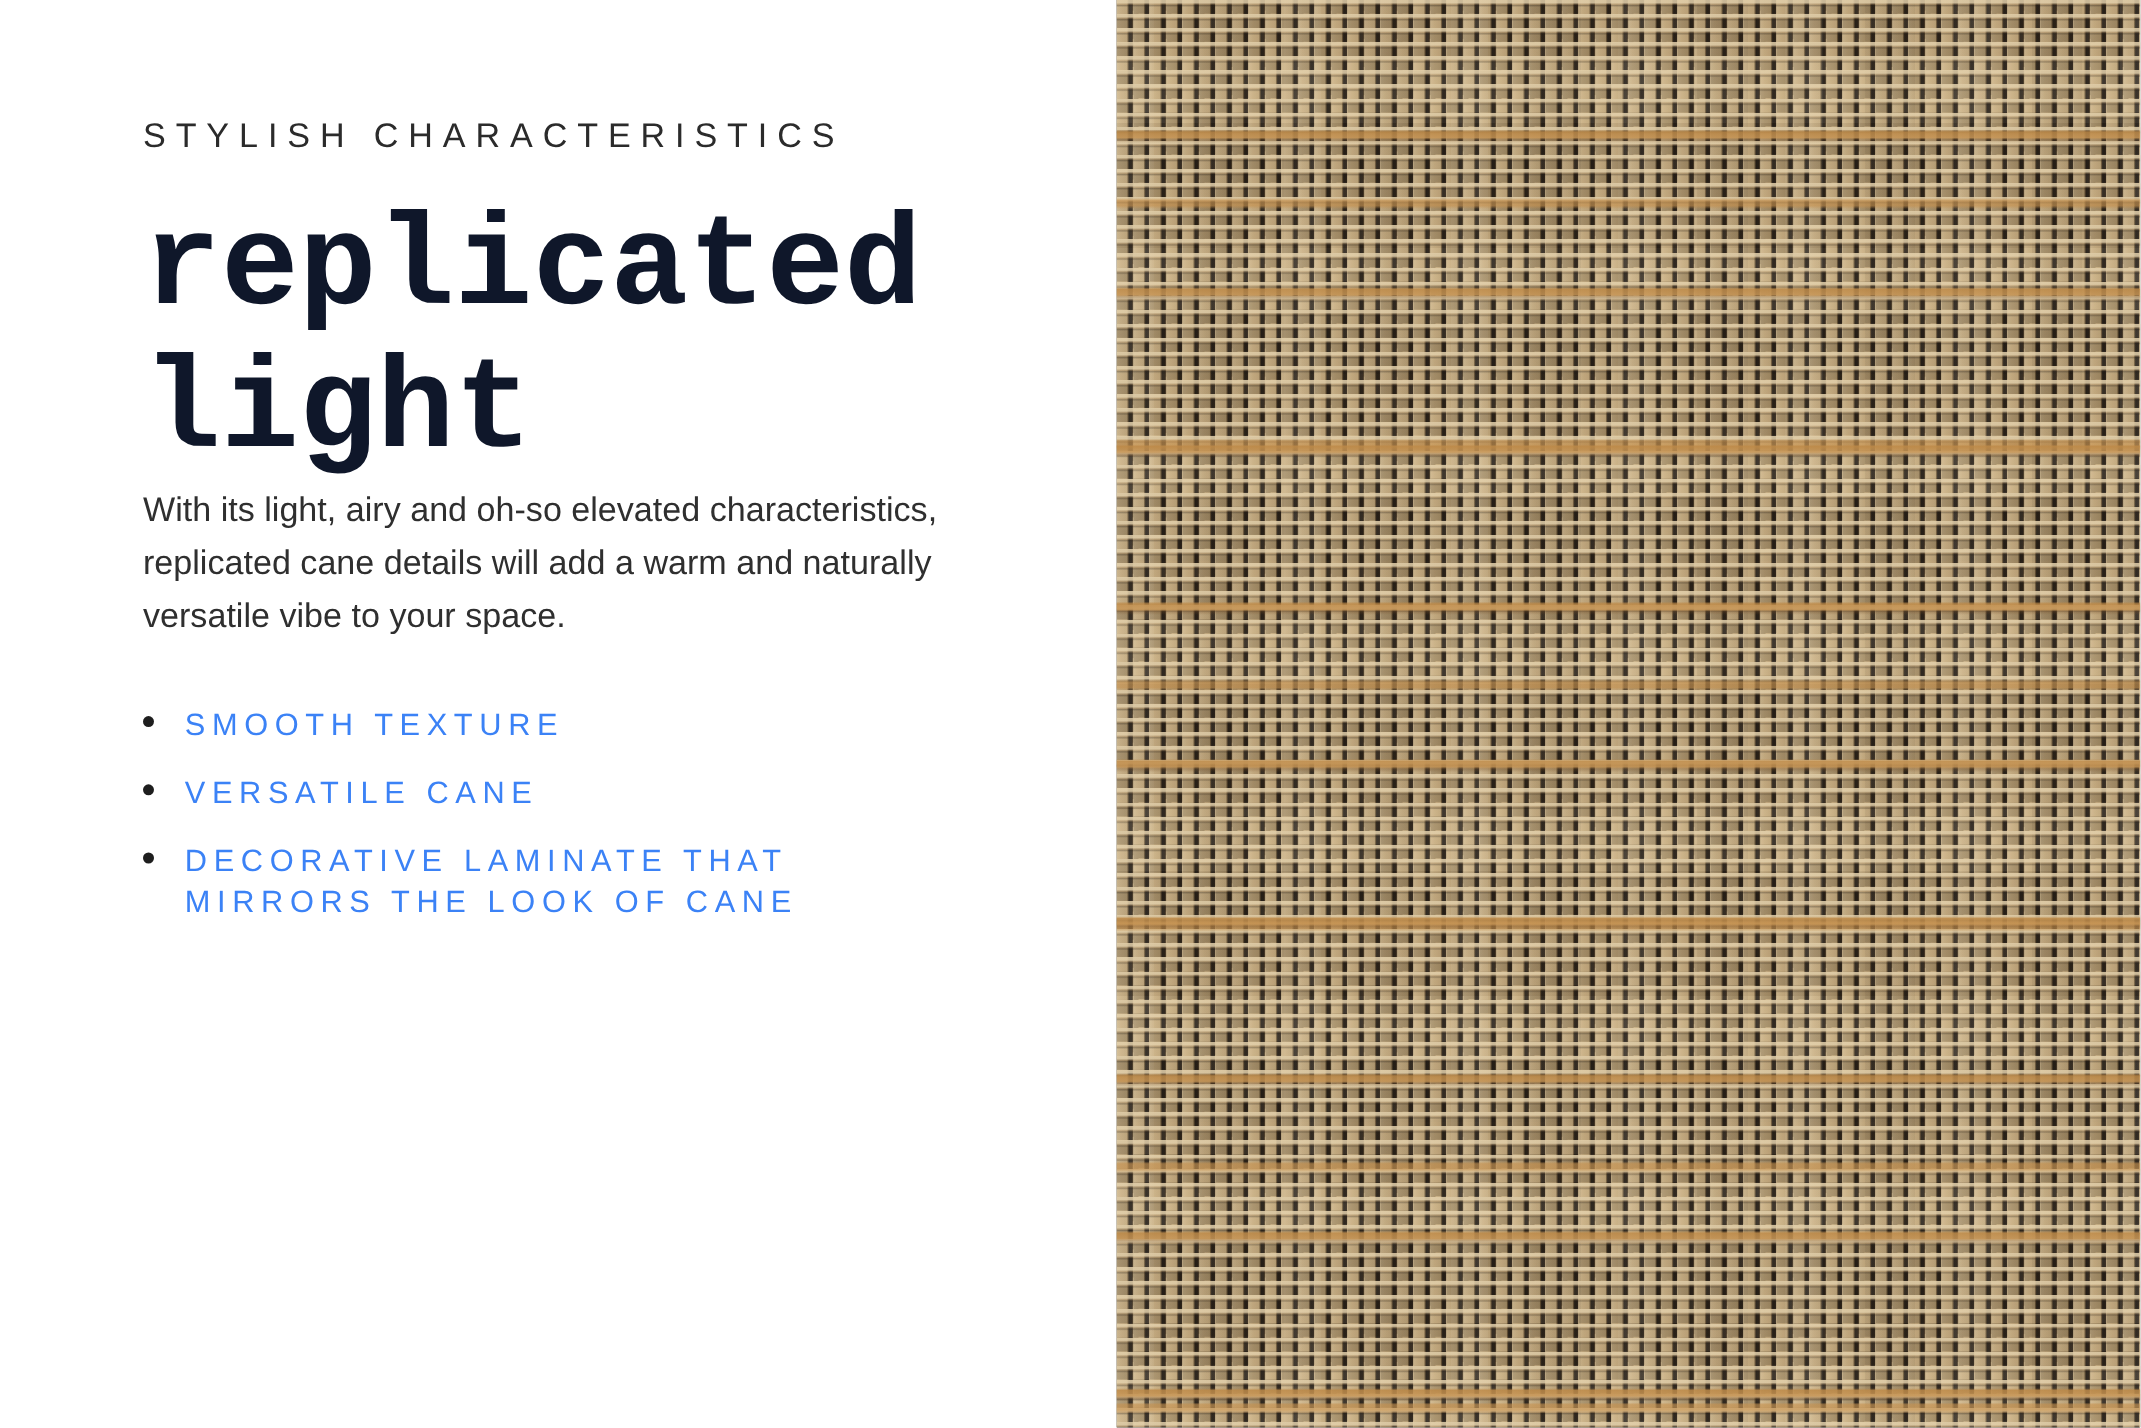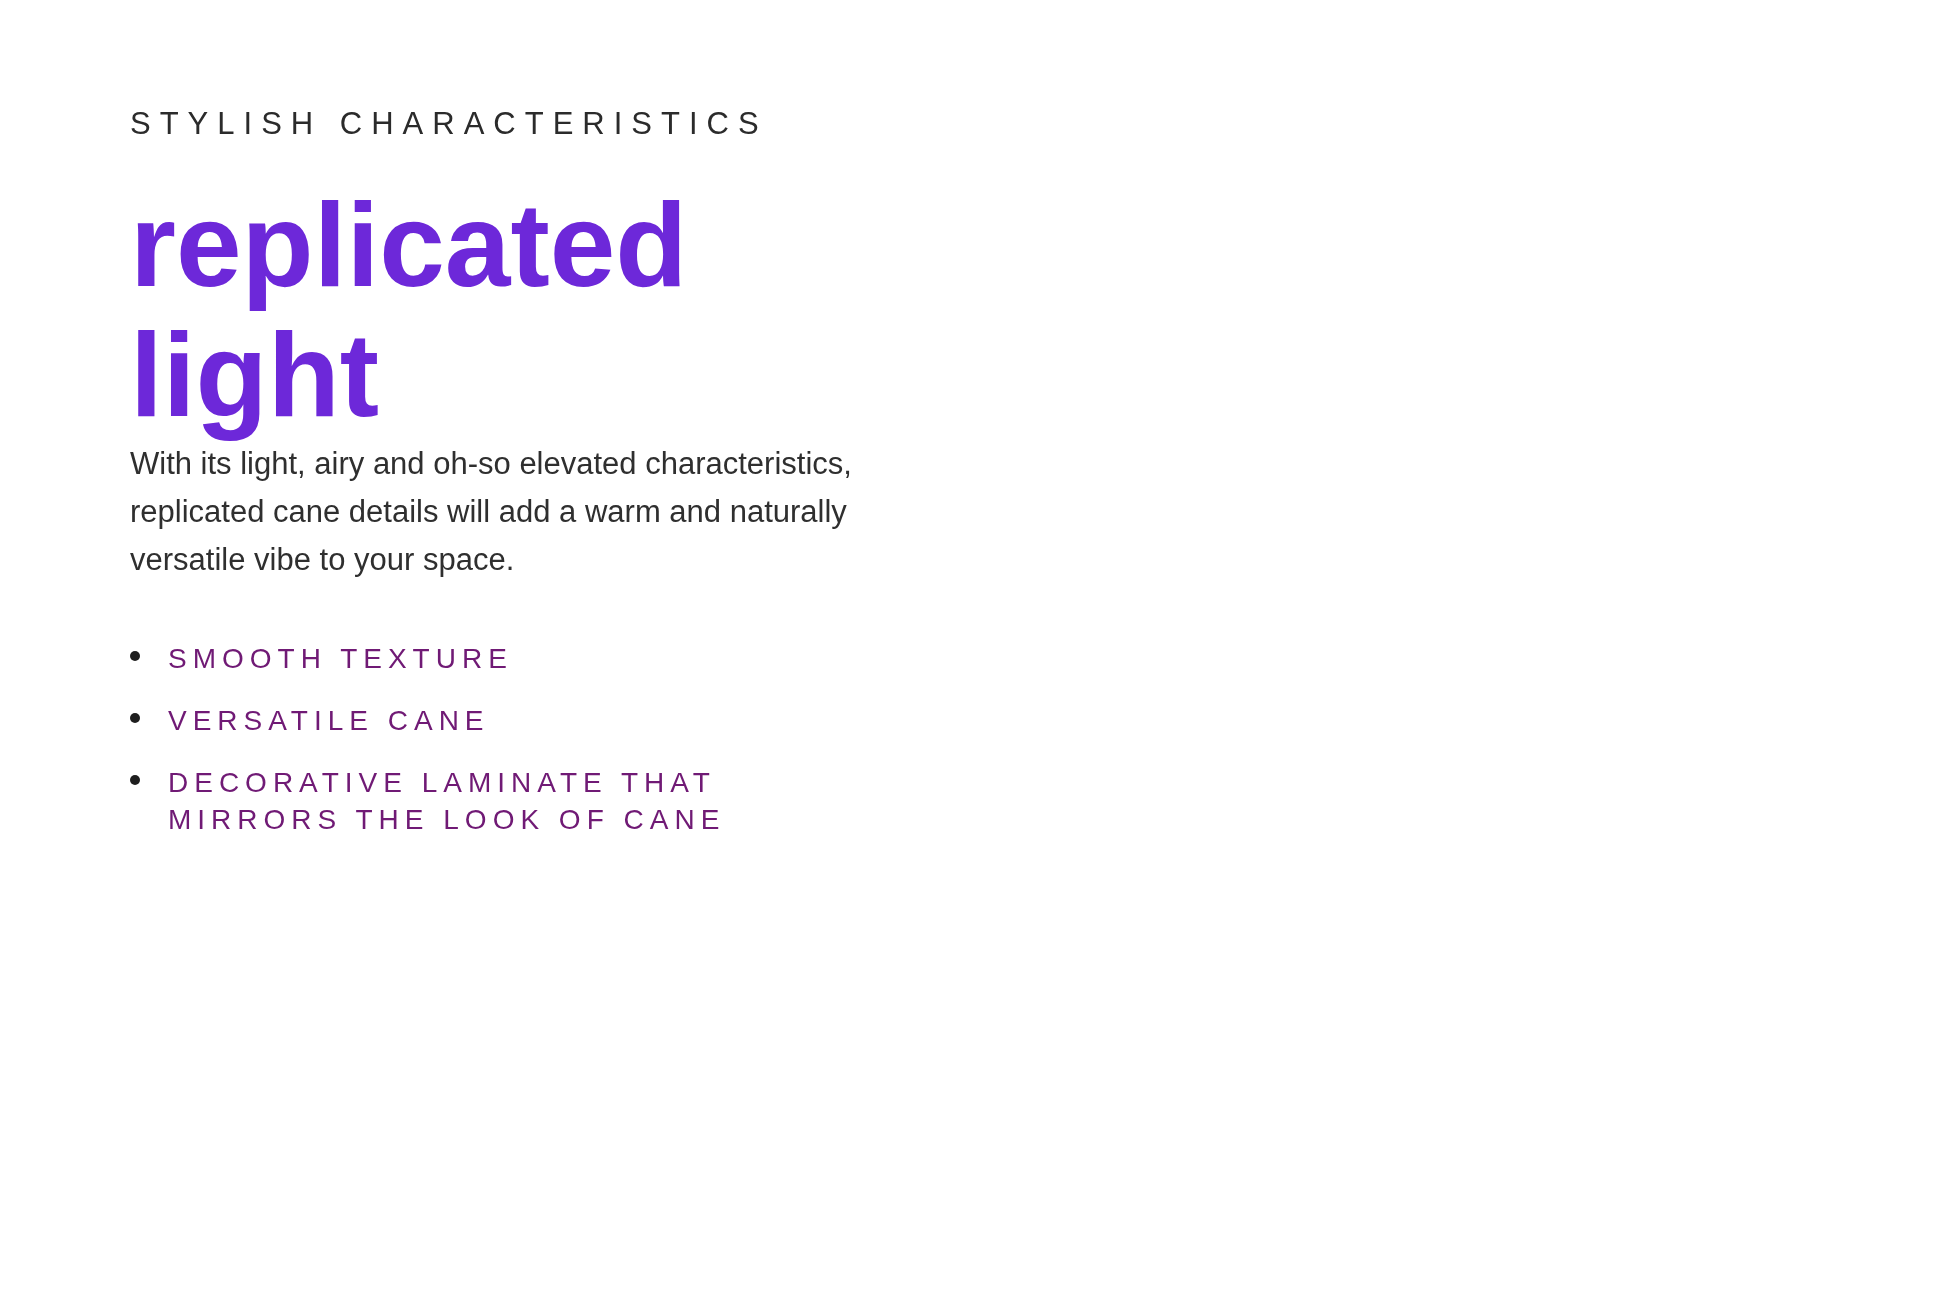--- a/index.html
+++ b/index.html
@@ -1,15 +1,15 @@
 <!DOCTYPE html>
 <html><head>
 <meta charset="utf-8">
 <style>
-  * { margin: 0; padding: 0; box-sizing: border-box; flex-direction: column; }
+  * { margin: 0; padding: 0; box-sizing: border-box; }
   html, body { background: #ffffff; }
   body { font-family: "Liberation Sans", sans-serif; }
 
   .page {
     width: 1946px;
     height: 1298px;
     display: flex;
     overflow: hidden;
     background: #ffffff;
   }
@@ -28,22 +28,23 @@
     letter-spacing: 9px;
     font-weight: 400;
     color: #2b2b2b;
   }
 
   .title {
     margin-top: 41px;
     font-size: 118px;
     line-height: 130px;
     font-weight: 700;
-    color: #6d28d9;
+    color: #0f172a;
     letter-spacing: 0;
+    font-family: Liberation Mono, monospace;
   }
   .title span { display: block; }
 
   .description {
     max-width: 745px;
     font-size: 31px;
     line-height: 48px;
     font-weight: 400;
     color: #2f2f2f;
   }
@@ -52,21 +53,21 @@
     margin-top: 56px;
     list-style: none;
   }
   .feature-list li {
     position: relative;
     max-width: 600px;
     padding-left: 38px;
     font-size: 28px;
     line-height: 37px;
     letter-spacing: 6px;
-    color: #701a75;
+    color: #3b82f6;
     margin-bottom: 25px;
   }
   .feature-list li .bullet-dot {
     position: absolute;
     left: 0;
     top: 11px;
     width: 10px;
     height: 10px;
     border-radius: 50%;
     background: #1e1e1e;

